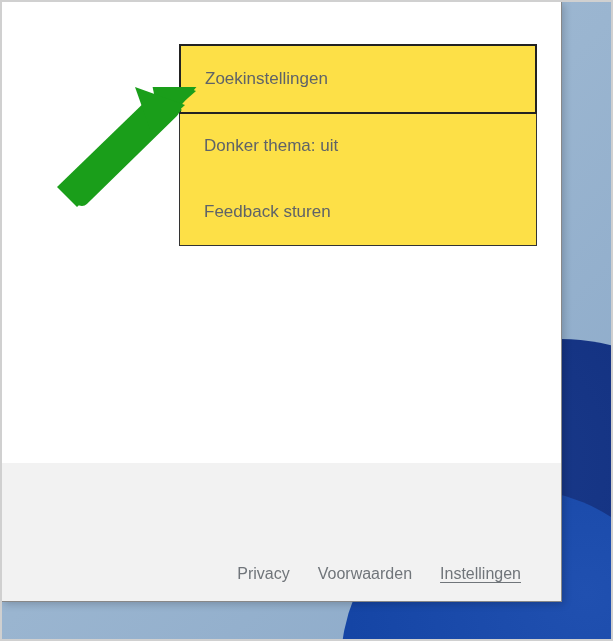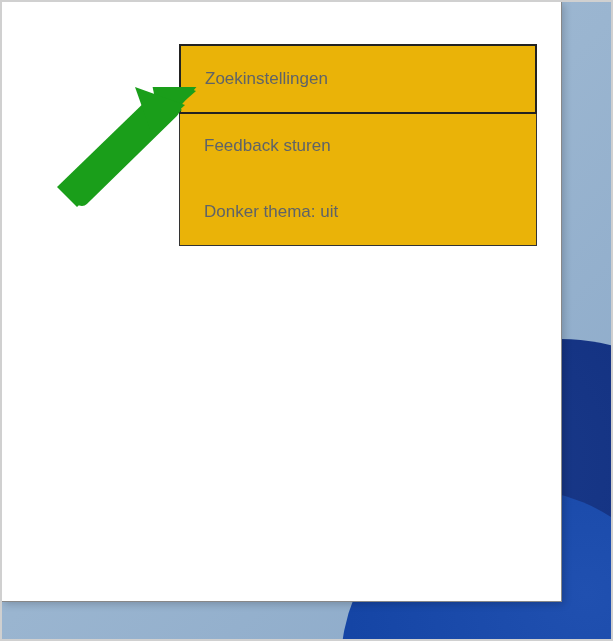--- a/index.html
+++ b/index.html
@@ -88,21 +88,21 @@
       width: 358px;
       background: #ffffff;
       border: 1px solid #333;
       z-index: 10;
     }
     .menu-item {
       padding: 23px 24px;
       color: #5f6368;
       font-size: 17px;
       cursor: pointer;
-      background: #eab308;
+      background: #fde047;
     }
     .menu-item.highlighted {
       border: 2px solid #222;
       margin: -1px;
       position: relative;
       z-index: 2;
     }
     .arrow {
       position: absolute;
       left: 70px;
@@ -113,25 +113,30 @@
   </style>
 </head>
 <body>
 
 <div class="bg-shape"></div>
 <div class="bg-shape2"></div>
 
 <div class="window">
   <div class="window-body">
     <div class="content-area"></div>
+    <div class="footer-bar">
+      <span class="footer-link">Privacy</span>
+      <span class="footer-link">Voorwaarden</span>
+      <span class="footer-link underlined">Instellingen</span>
+    </div>
 
     <div class="dropdown-menu">
       <div class="menu-item highlighted">Zoekinstellingen</div>
+      <div class="menu-item">Donker thema: uit</div>
       <div class="menu-item">Feedback sturen</div>
-      <div class="menu-item">Donker thema: uit</div>
     </div>
 
     <svg class="arrow" width="140" height="130" viewBox="0 0 140 130">
       <defs>
         <marker id="arrowhead" markerWidth="12" markerHeight="10" refX="11" refY="5" orient="auto">
           <polygon points="0 0, 12 5, 0 10" fill="#1a9e1a"></polygon>
         </marker>
       </defs>
       <line x1="10" y1="110" x2="105" y2="18" stroke="#1a9e1a" stroke-width="14"></line>
       <polygon points="88,0 135,0 105,48" fill="#1a9e1a" transform="translate(-12,-5) rotate(8 110 20)"></polygon>

